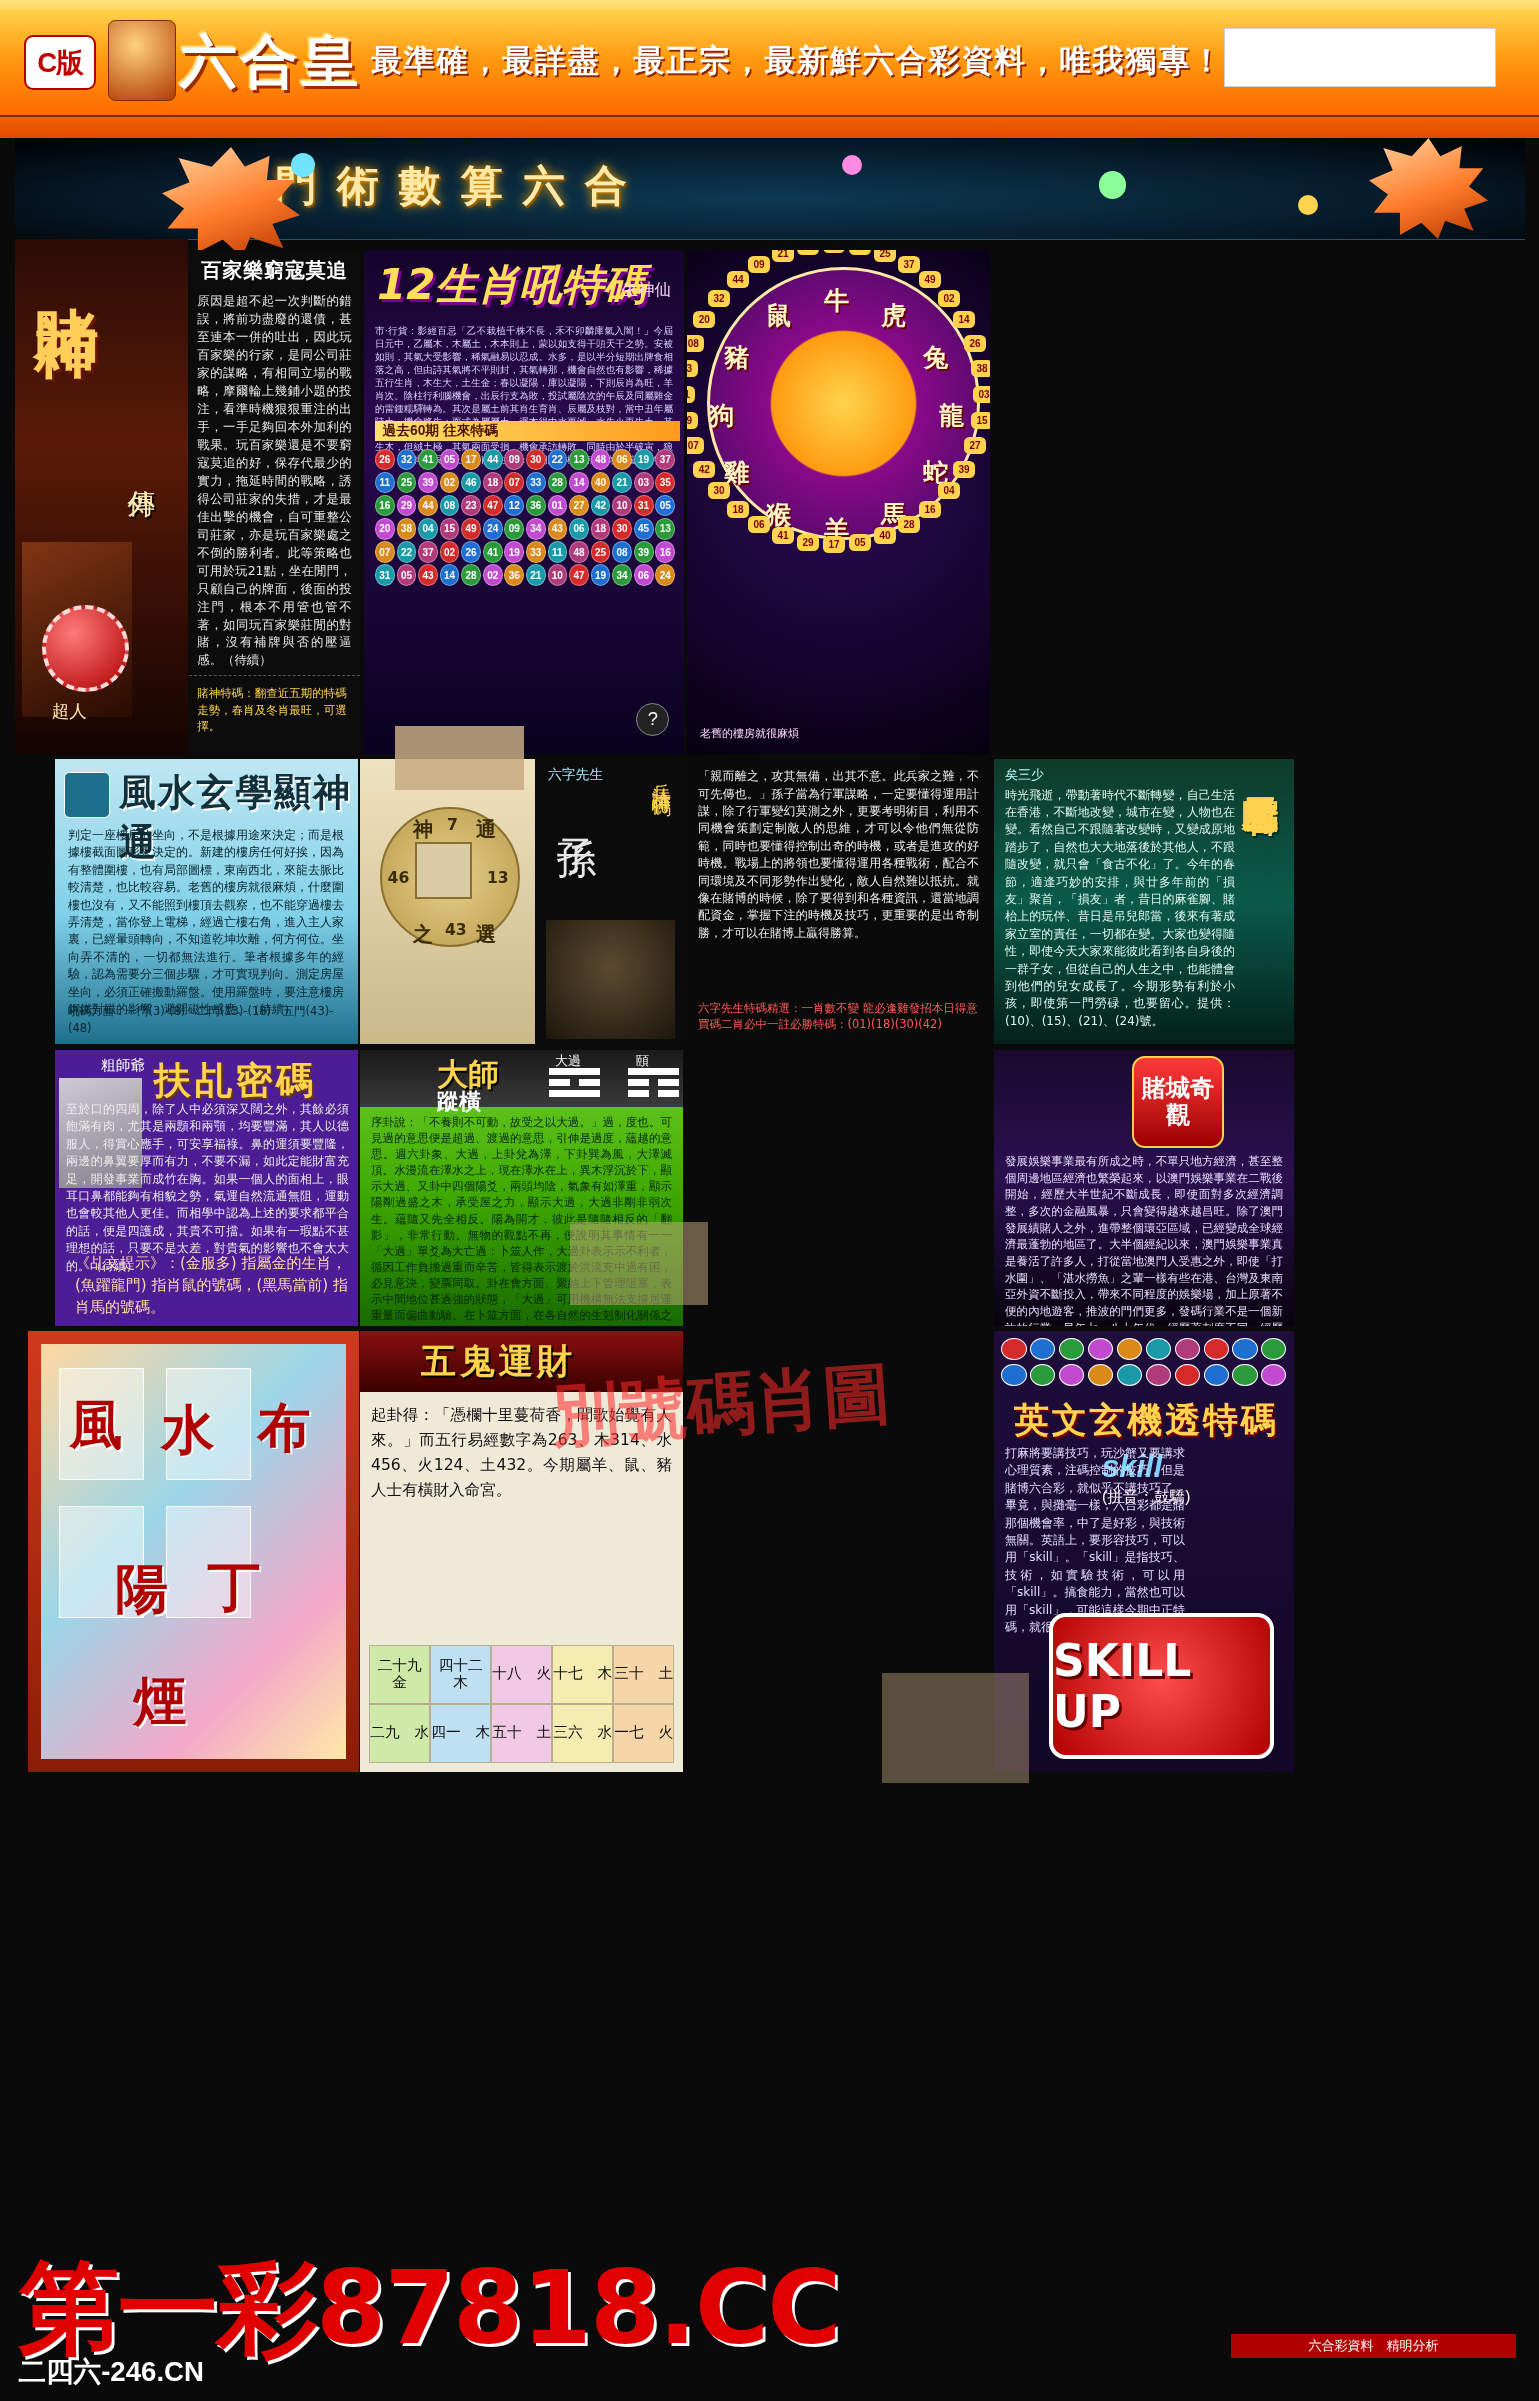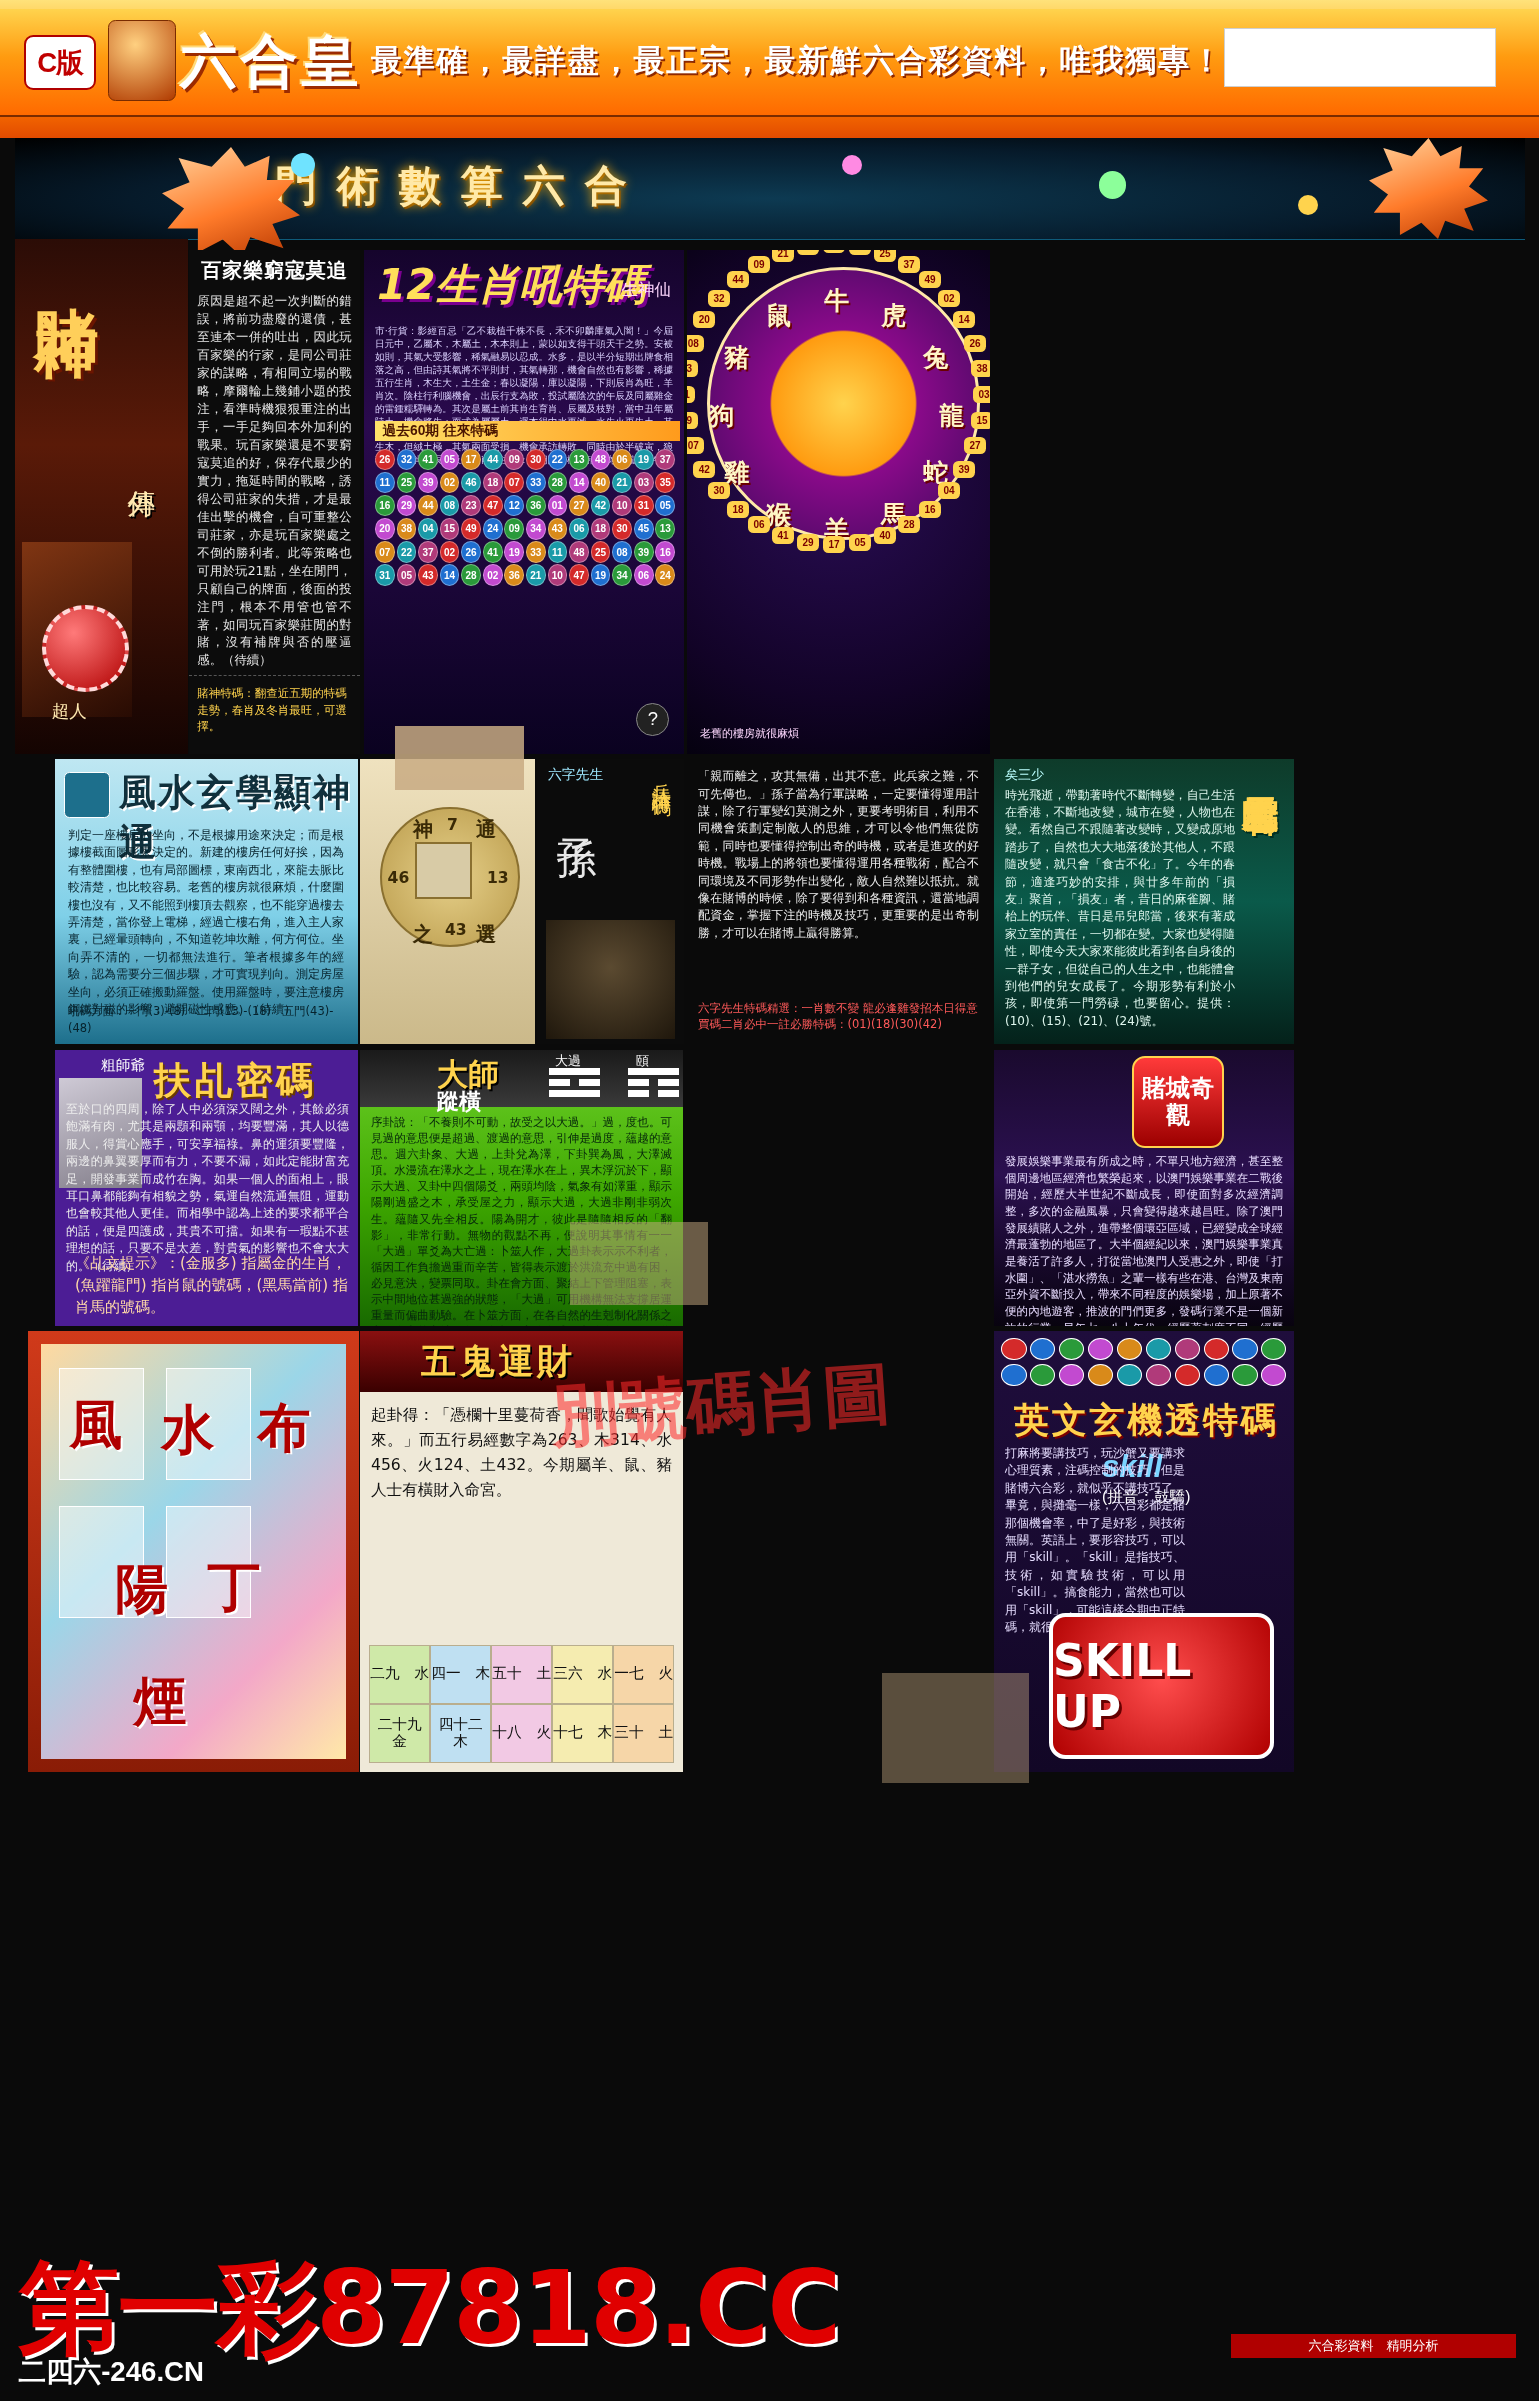--- a/index.html
+++ b/index.html
@@ -481,32 +481,32 @@
     <div class="pv" style="left:171px;top:193px;">丁</div>
     <div class="pv" style="left:97px;top:303px;">煙</div>
   </div>
 
   <div class="panel pFive">
     <div class="fv-head"></div>
     <div class="fv-title">五鬼運財</div>
     <div class="fv-tx body-cn">起卦得：「憑欄十里蔓荷香，聞歌始覺有人來。」而五行易經數字為263、木314、水456、火124、土432。今期屬羊、鼠、豬人士有橫財入命宮。</div>
     <div class="fv-tbl">
       <div class="fv-tr">
+        <div class="fv-td g">二十九　金</div>
+        <div class="fv-td b">四十二　木</div>
+        <div class="fv-td p">十八　火</div>
+        <div class="fv-td y">十七　木</div>
+        <div class="fv-td o">三十　土</div>
+      </div>
+      <div class="fv-tr">
         <div class="fv-td g">二九　水</div>
         <div class="fv-td b">四一　木</div>
         <div class="fv-td p">五十　土</div>
         <div class="fv-td y">三六　水</div>
         <div class="fv-td o">一七　火</div>
-      </div>
-      <div class="fv-tr">
-        <div class="fv-td g">二十九　金</div>
-        <div class="fv-td b">四十二　木</div>
-        <div class="fv-td p">十八　火</div>
-        <div class="fv-td y">十七　木</div>
-        <div class="fv-td o">三十　土</div>
       </div>
     </div>
   </div>
 
   <div class="panel pSkill">
     <div class="sk-strip" id="skstrip">
         <div style="display: flex; gap: 3.7px; margin-bottom: 3.7px;">
           <div style="width: 24px; height: 20px; border-radius: 50%; background: rgb(212, 42, 42); border: 0.9px solid rgb(255, 255, 255);"></div>
           <div style="width: 24px; height: 20px; border-radius: 50%; background: rgb(31, 111, 208); border: 0.9px solid rgb(255, 255, 255);"></div>
           <div style="width: 24px; height: 20px; border-radius: 50%; background: rgb(42, 154, 58); border: 0.9px solid rgb(255, 255, 255);"></div>

